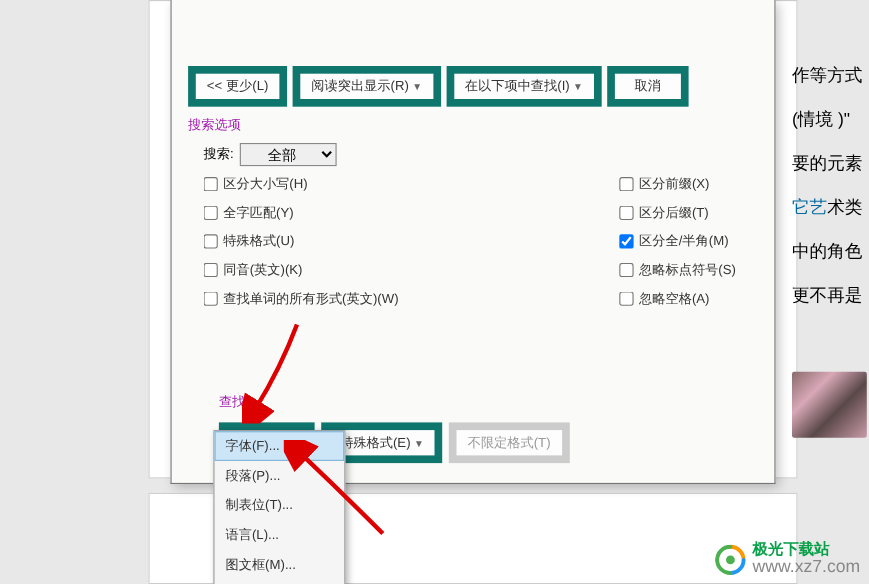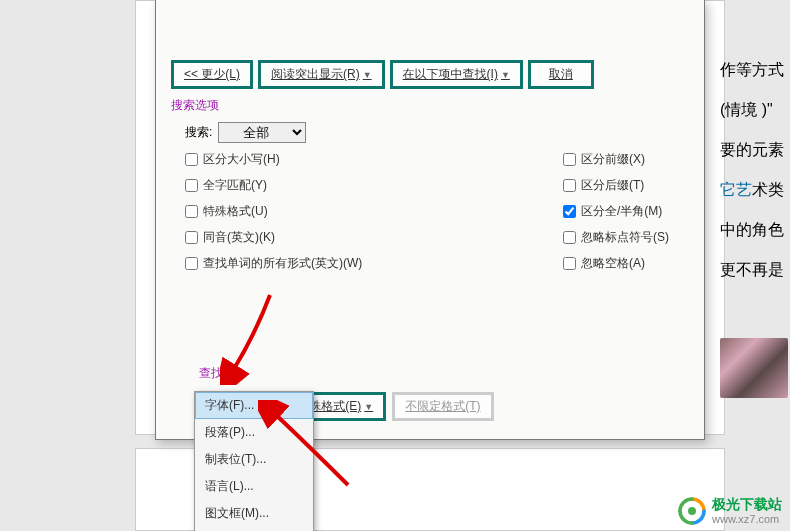--- a/index.html
+++ b/index.html
@@ -69,27 +69,26 @@
     padding: 10px 15px;
   }
   .btn-row {
     display: flex;
     gap: 5px;
     margin-top: 50px;
     margin-bottom: 8px;
   }
   .btn {
     background: #fdfdfd;
-    border: 3px solid #0f766e;
+    border: 7px solid #0f766e;
     padding: 3px 10px;
     font-size: 12px;
     cursor: pointer;
     color: #333;
     white-space: nowrap;
-    text-decoration: underline;
   }
   .btn.disabled { color: #999; border-color: #ccc; }
   .btn .arrow { font-size: 9px; margin-left: 3px; color: #666; }
   .group-label { font-size: 12px; color: #a21caf; margin: 4px 0 6px 0; }
   .search-line {
     display: flex;
     align-items: center;
     gap: 6px;
     margin: 8px 0 8px 14px;
   }
@@ -162,21 +161,21 @@
     align-items: center;
     gap: 6px;
     z-index: 300;
   }
   .wm-icon {
     width: 28px; height: 28px;
     position: relative;
   }
   .wm-text { display: flex; flex-direction: column; line-height: 1.1; }
   .wm-title { font-size: 14px; color: #0aa04a; font-weight: bold; }
-  .wm-url { font-size: 11px; color: #888; }
+  .wm-url { font-size: 16px; color: #888; }
   .btn.format-btn {
     background: #e8e8e8;
   }
 </style>
 </head>
 <body>
 
 <div class="bg-page"></div>
 <div class="bg-page2"></div>
 

